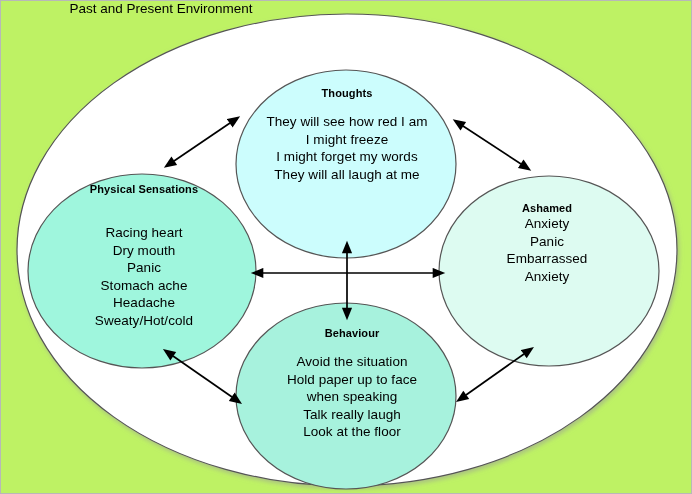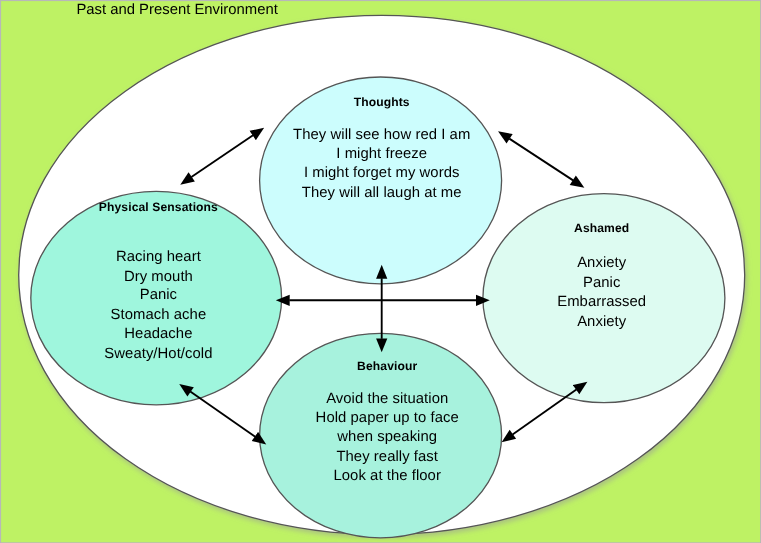--- a/index.html
+++ b/index.html
@@ -66,21 +66,21 @@
     top: 181px;
     width: 230px;
   }
   #physical-text .node-items { margin-top: 28px; }
 
   #emotions-text {
     left: 432px;
     top: 200px;
     width: 228px;
   }
-  #emotions-text .node-items { margin-top: 15px; }
+  #emotions-text .node-items { }
 
   #behaviour-text {
     left: 243px;
     top: 325px;
     width: 216px;
   }
   #behaviour-text .node-items { margin-top: 13px; }
 
   #environment-text {
     left: 186px;
@@ -167,19 +167,19 @@
         <div>Anxiety</div>
       </div>
     </div>
 
     <div class="node-text" id="behaviour-text">
       <div class="node-title">Behaviour</div>
       <div class="node-items">
         <div>Avoid the situation</div>
         <div>Hold paper up to face</div>
         <div>when speaking</div>
-        <div>They really fast</div>
+        <div>Talk really laugh</div>
         <div>Look at the floor</div>
       </div>
     </div>
 
   </div>
 </div>
 
 </body></html>

